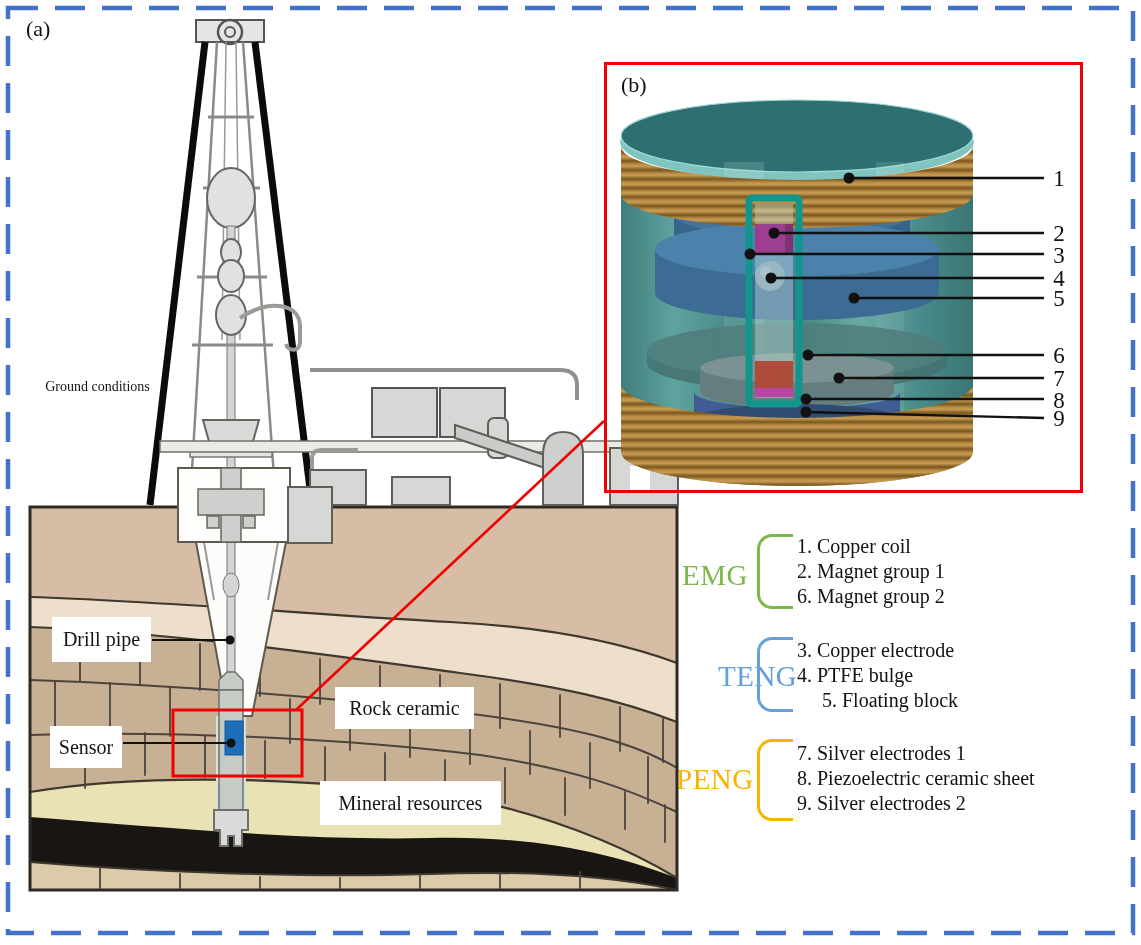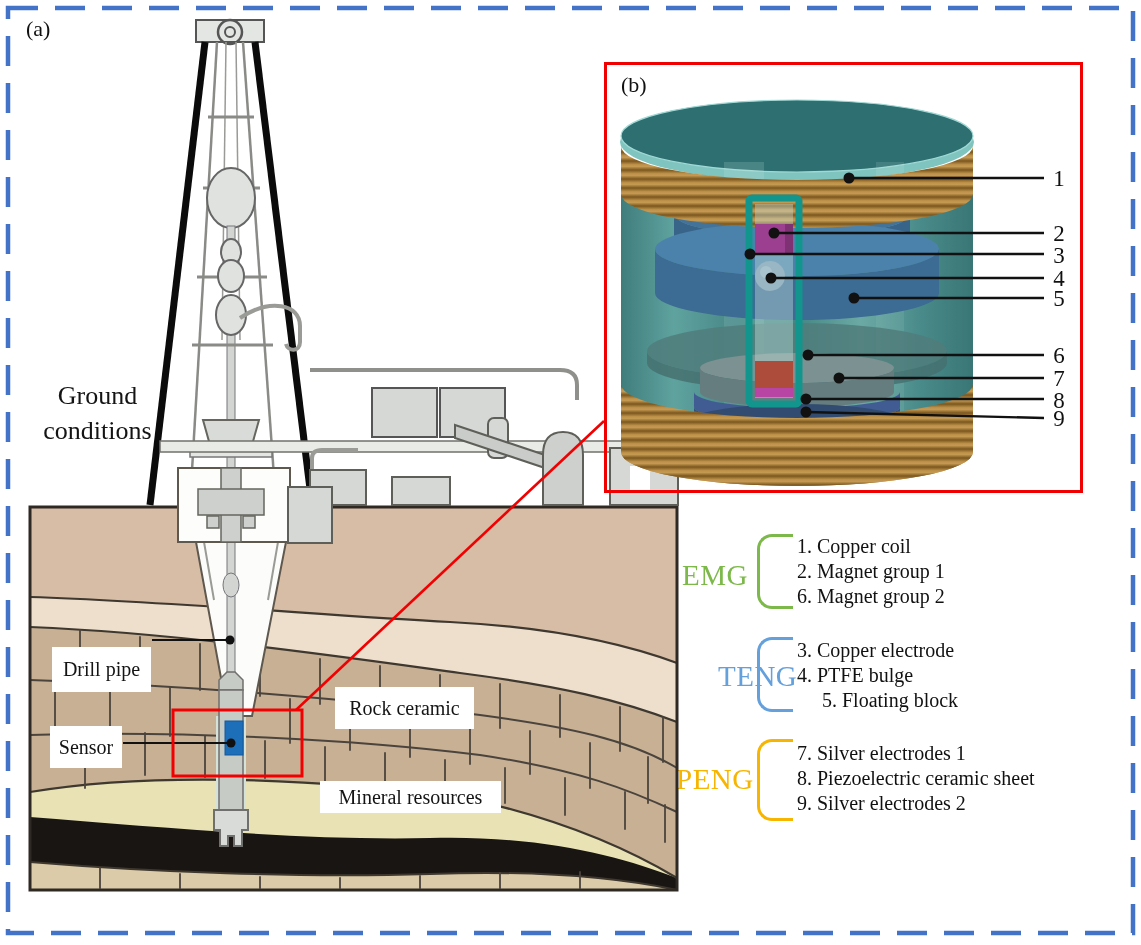--- a/index.html
+++ b/index.html
@@ -3,21 +3,21 @@
 <meta charset="utf-8">
 <style>
   html,body{margin:0;padding:0;background:#ffffff;}
   .canvas{position:relative;width:1141px;height:945px;background:#ffffff;overflow:hidden;
           font-family:"Liberation Serif","DejaVu Serif",serif;}
   .abs{position:absolute;}
   svg{display:block;}
   .panel-label{font-size:22px;color:#111;z-index:6;}
   .whitebox{background:#ffffff;color:#141414;display:flex;align-items:center;justify-content:center;
             text-align:center;font-size:20px;line-height:1.15;z-index:5;}
-  .plain-label{color:#141414;text-align:center;font-size:26px;line-height:1.35;z-index:5;}
+  .plain-label{color:#141414;text-align:center;font-size:14px;line-height:1.35;z-index:5;}
   .part-number{width:26px;text-align:center;font-size:23px;color:#111;z-index:6;}
   .legend{z-index:6;}
   .legend-group{position:absolute;}
   .legend-name{position:absolute;font-size:29px;letter-spacing:.5px;}
   .bracket{position:absolute;width:33px;border-style:solid;border-width:3px 0 3px 3px;
            border-radius:15px 0 0 15px;}
   .legend-item{position:absolute;left:0;font-size:20px;color:#111;white-space:nowrap;height:25px;line-height:25px;}
   .b-box{border:3px solid #f00000;box-sizing:border-box;z-index:3;background:transparent;}
   .overlay{pointer-events:none;}
 </style>
@@ -115,24 +115,24 @@
     <g stroke="#111" stroke-width="2.2">
       <line x1="152" y1="640" x2="228" y2="640"></line>
         <circle cx="230" cy="640" r="4.5" fill="#111" stroke="none"></circle>
       <line x1="123" y1="743" x2="229" y2="743"></line>
         <circle cx="231" cy="743" r="4.5" fill="#111" stroke="none"></circle>
     </g>
   </svg>
 
   <div class="abs panel-label" style="left:26px;top:16px;">(a)</div>
   <div class="abs plain-label" style="left:35px;top:378px;width:125px;">Ground conditions</div>
-  <div class="abs whitebox" style="left:52px;top:617px;width:99px;height:45px;margin-top:30px;">Drill pipe</div>
+  <div class="abs whitebox" style="left:52px;top:617px;width:99px;height:45px;">Drill pipe</div>
   <div class="abs whitebox" style="left:50px;top:726px;width:72px;height:42px;">Sensor</div>
   <div class="abs whitebox" style="left:335px;top:687px;width:139px;height:42px;">Rock ceramic</div>
-  <div class="abs whitebox" style="left:320px;top:781px;width:181px;height:32px;">Mineral resources</div>
+  <div class="abs whitebox" style="left:320px;top:781px;width:181px;height:44px;">Mineral resources</div>
 
   <div class="abs b-box" style="left:604px;top:62px;width:479px;height:431px;"></div>
 
   <svg class="abs" style="left:604px;top:62px;z-index:4;" width="479" height="431" viewBox="0 0 479 431">
     <defs>
       <linearGradient id="coil" x1="0" y1="0" x2="0" y2="9" gradientUnits="userSpaceOnUse" spreadMethod="repeat">
         <stop offset="0" stop-color="#7a571f"></stop>
           <stop offset="0.4" stop-color="#be9149"></stop>
         <stop offset="0.6" stop-color="#c59a52"></stop>
           <stop offset="1" stop-color="#7a571f"></stop>

